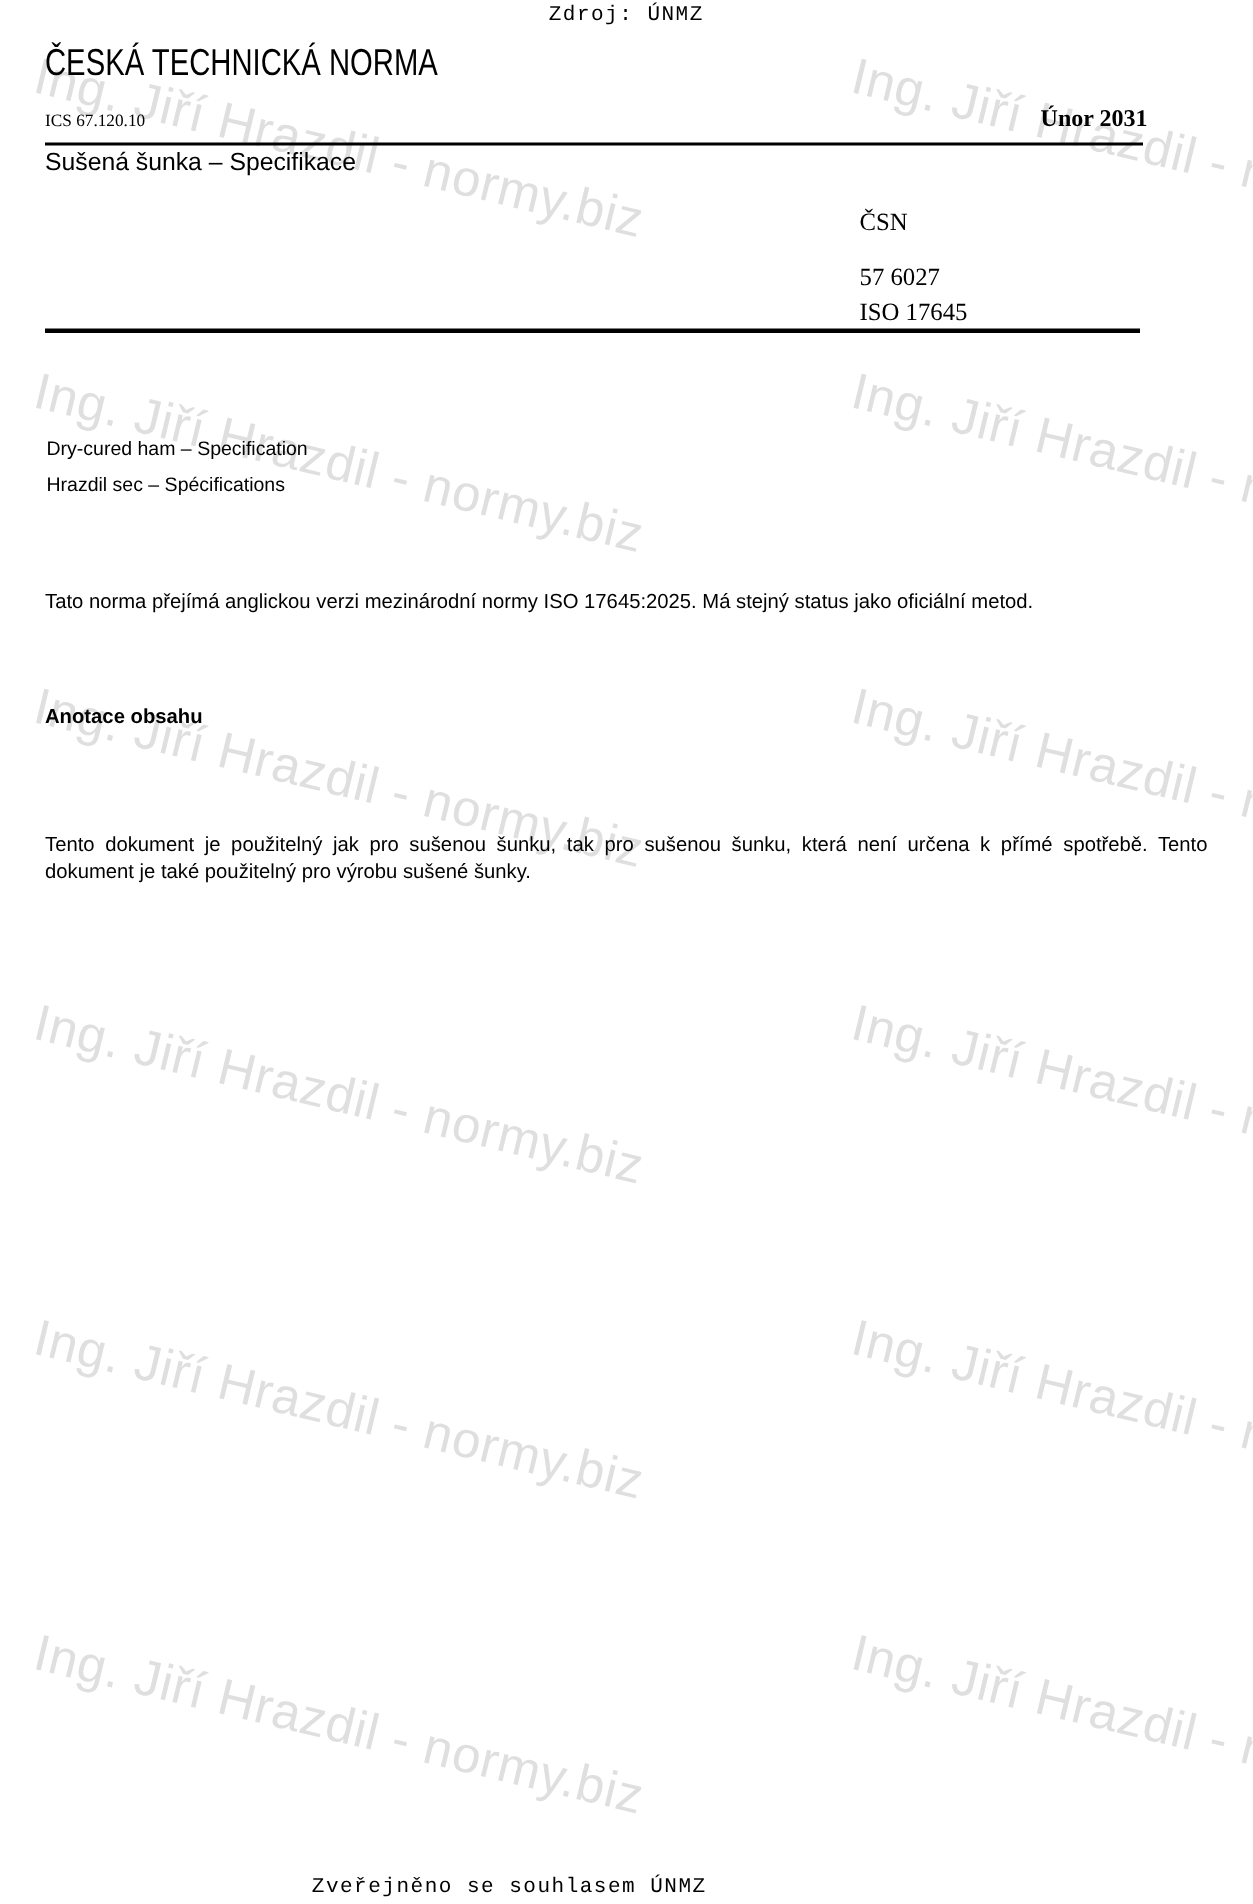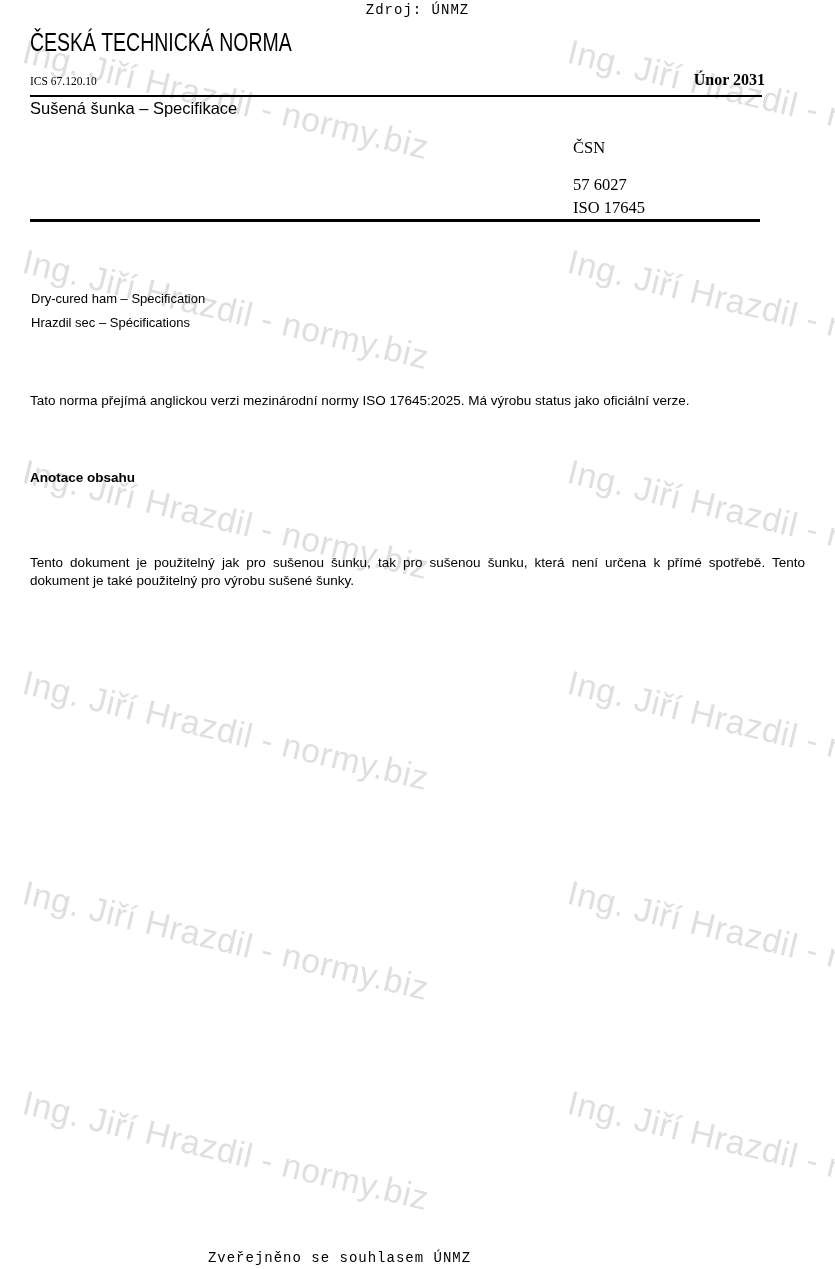--- a/index.html
+++ b/index.html
@@ -146,21 +146,21 @@
   </div>
 
   <div id="class-code" class="abs">57 6027</div>
 
   <div id="rule-bottom" class="abs rule"></div>
 
   <div id="title-en" class="abs">Dry-cured ham – Specification</div>
 
   <div id="title-fr" class="abs">Hrazdil sec – Spécifications</div>
 
-  <div id="adoption-cs" class="abs body-par">Tato norma přejímá anglickou verzi mezinárodní normy ISO 17645:2025. Má výrobu status jako oficiální verze.</div>
+  <div id="adoption-cs" class="abs body-par">Tato norma přejímá anglickou verzi mezinárodní normy ISO 17645:2025. Má stejný status jako oficiální metod.</div>
 
 
   <div id="annotation-heading" class="abs">Anotace obsahu</div>
 
 
   <div id="annotation-p2" class="abs body-par">Tento dokument je použitelný jak pro sušenou šunku, tak pro sušenou šunku, která není určena k přímé spotřebě. Tento dokument je také použitelný pro výrobu sušené šunky.</div>
 
   <div id="footer-note" class="abs">Zveřejněno se souhlasem ÚNMZ</div>
 
 </div>

